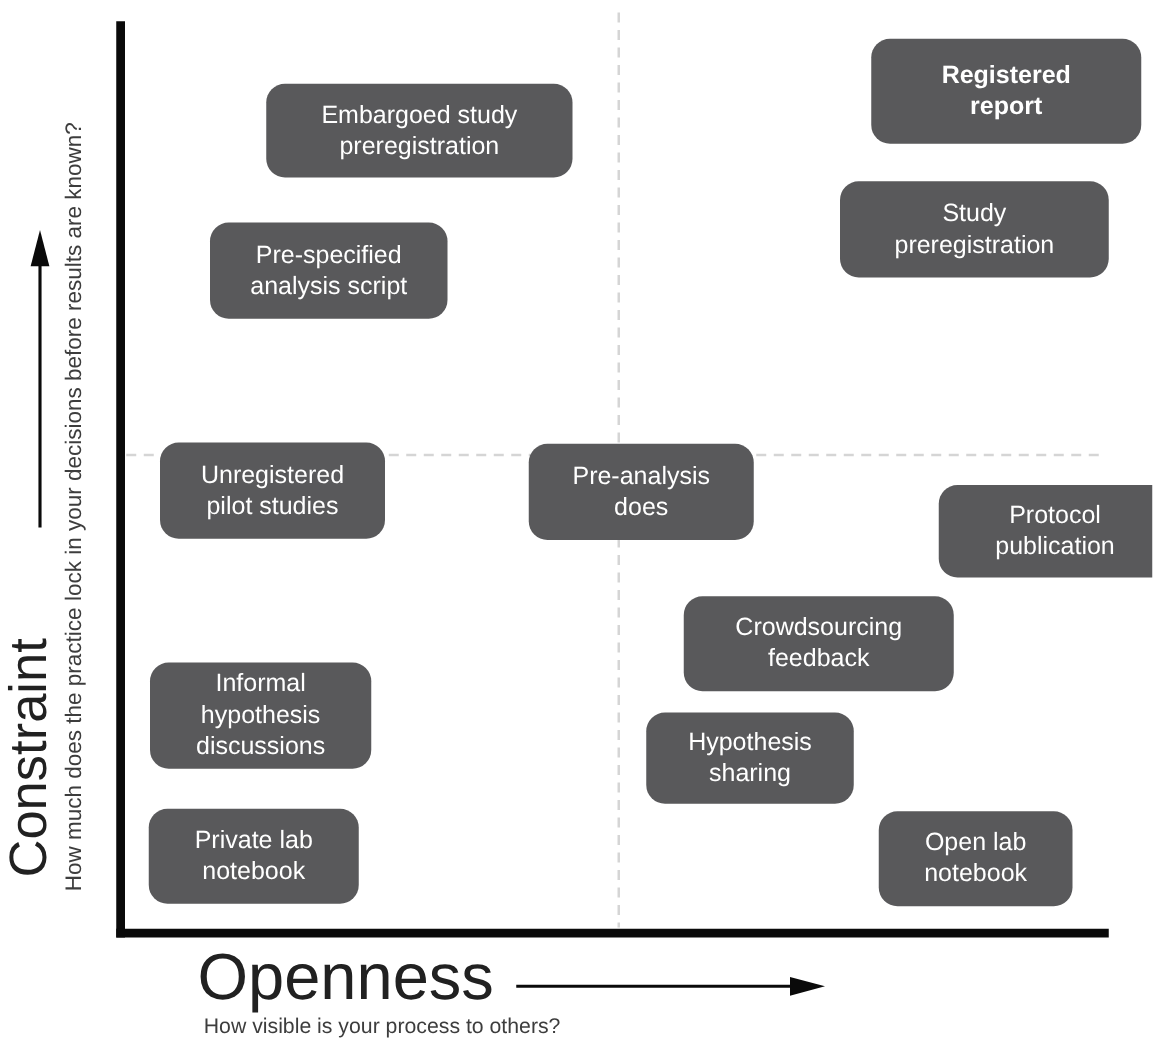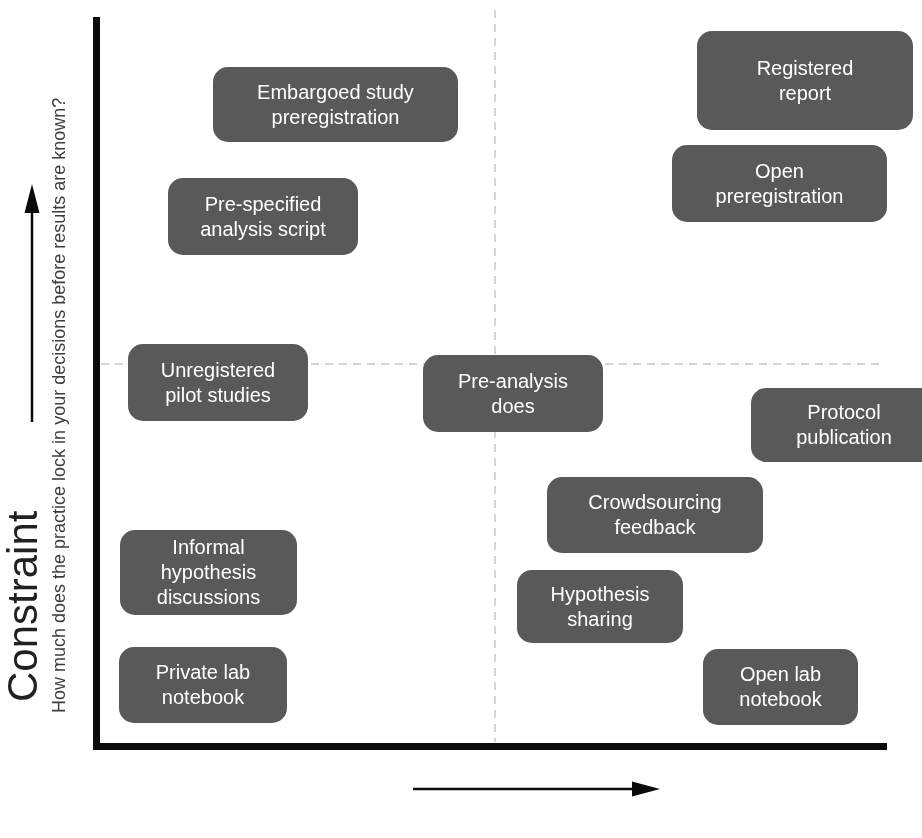--- a/index.html
+++ b/index.html
@@ -63,41 +63,43 @@
     </g>
     <g>
       <line class="arrow-line" x1="413" y1="789" x2="636" y2="789"></line>
       <polygon class="arrow-head" points="660,789 632,781.5 632,796.5"></polygon>
     </g>
   </svg>
 
   <div>
       <div class="node" style="left: 213px; top: 31px; width: 245px; height: 75px; margin-top: 36px;">Embargoed study
 preregistration</div>
-      <div class="node" style="left: 697px; top: 31px; width: 216px; height: 99px;">Registered
+      <div class="node" style="left: 697px; top: 31px; width: 216px; height: 84px; font-weight: bold;">Registered
 report</div>
-      <div class="node" style="left: 672px; top: 145px; width: 215px; height: 77px;">Open
+      <div class="node" style="left: 672px; top: 145px; width: 215px; height: 77px;">Study
 preregistration</div>
       <div class="node" style="left: 168px; top: 178px; width: 190px; height: 77px;">Pre-specified
 analysis script</div>
-      <div class="node" style="left: 128px; top: 344px; width: 180px; height: 77px;">Unregistered
+      <div class="node" style="left: 128px; top: 354px; width: 180px; height: 77px;">Unregistered
 pilot studies</div>
       <div class="node" style="left: 423px; top: 355px; width: 180px; height: 77px;">Pre-analysis
 does</div>
       <div class="node" style="left: 703px; top: 388px; width: 186px; height: 74px; margin-left: 48px;">Protocol
 publication</div>
       <div class="node" style="left: 547px; top: 477px; width: 216px; height: 76px;">Crowdsourcing
 feedback</div>
       <div class="node" style="left: 120px; top: 530px; width: 177px; height: 85px;">Informal
 hypothesis
 discussions</div>
       <div class="node" style="left: 517px; top: 570px; width: 166px; height: 73px;">Hypothesis
 sharing</div>
       <div class="node" style="left: 119px; top: 647px; width: 168px; height: 76px;">Private lab
 notebook</div>
       <div class="node" style="left: 703px; top: 649px; width: 155px; height: 76px;">Open lab
 notebook</div>
     </div>
 
   <div class="y-title">Constraint</div>
   <div class="y-subtitle">How much does the practice lock in your decisions before results are known?</div>
+  <div class="x-title">Openness</div>
+  <div class="x-subtitle">How visible is your process to others?</div>
 
 </div>
 
 </body></html>

